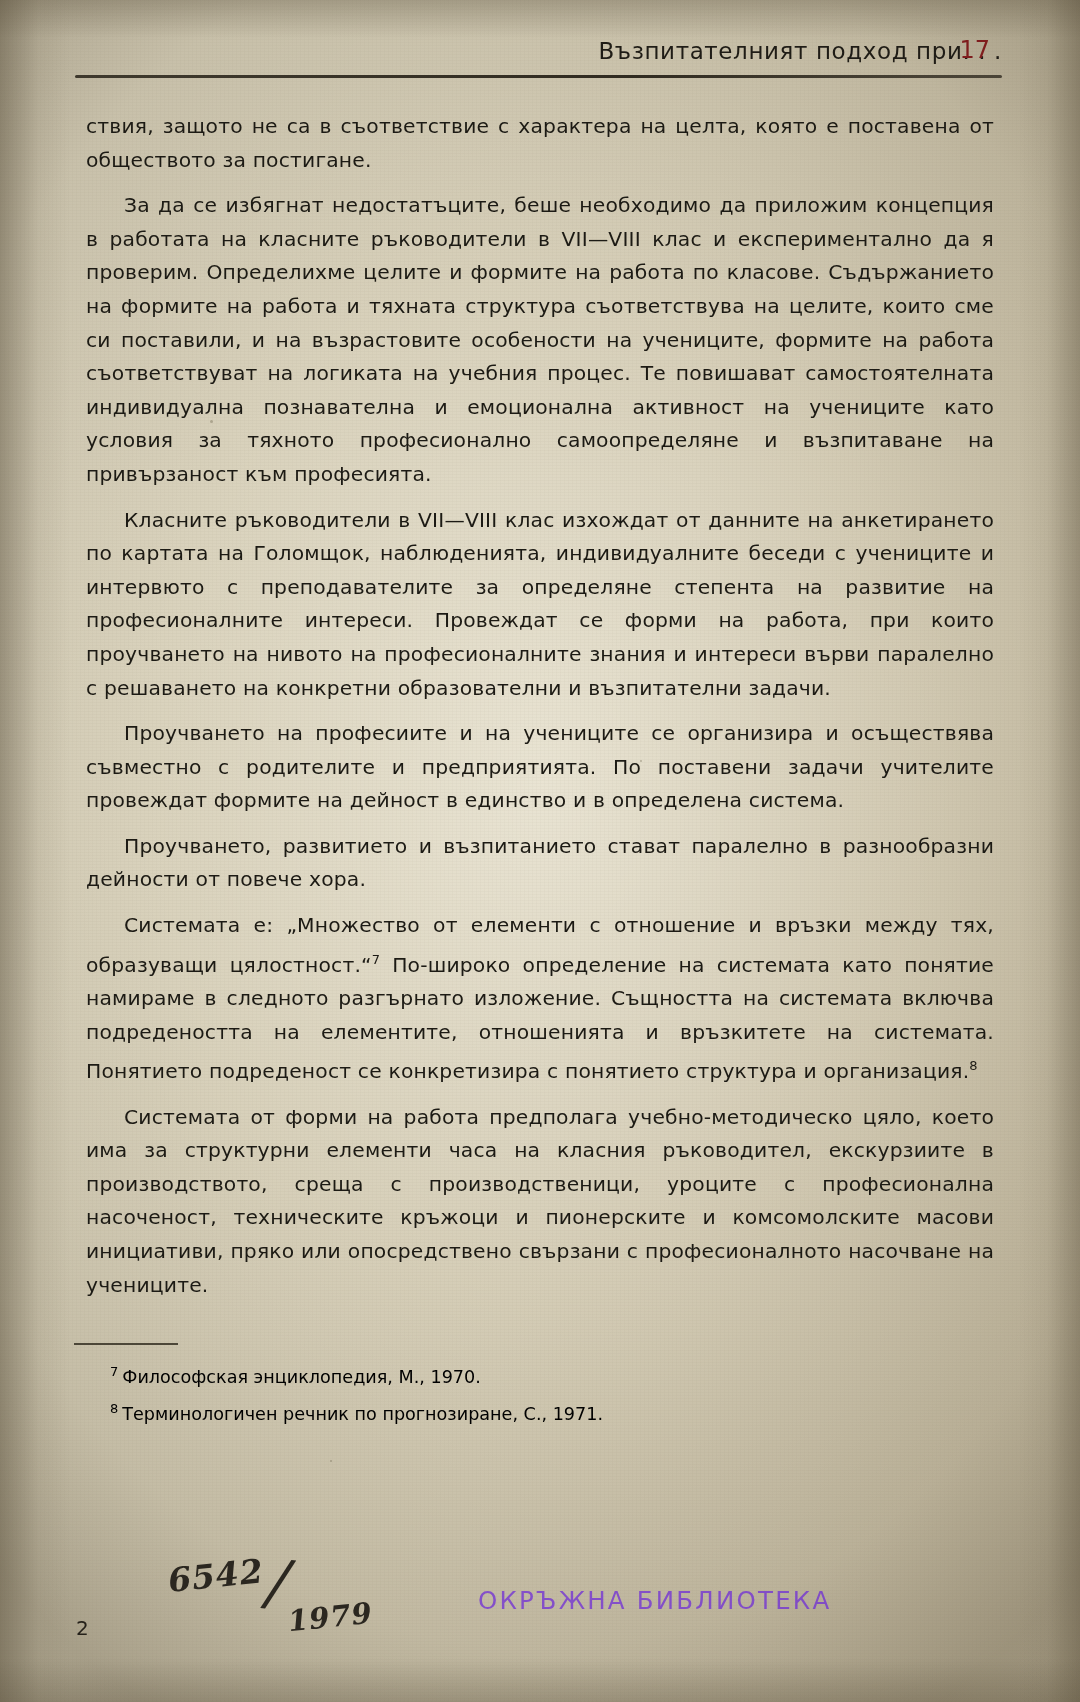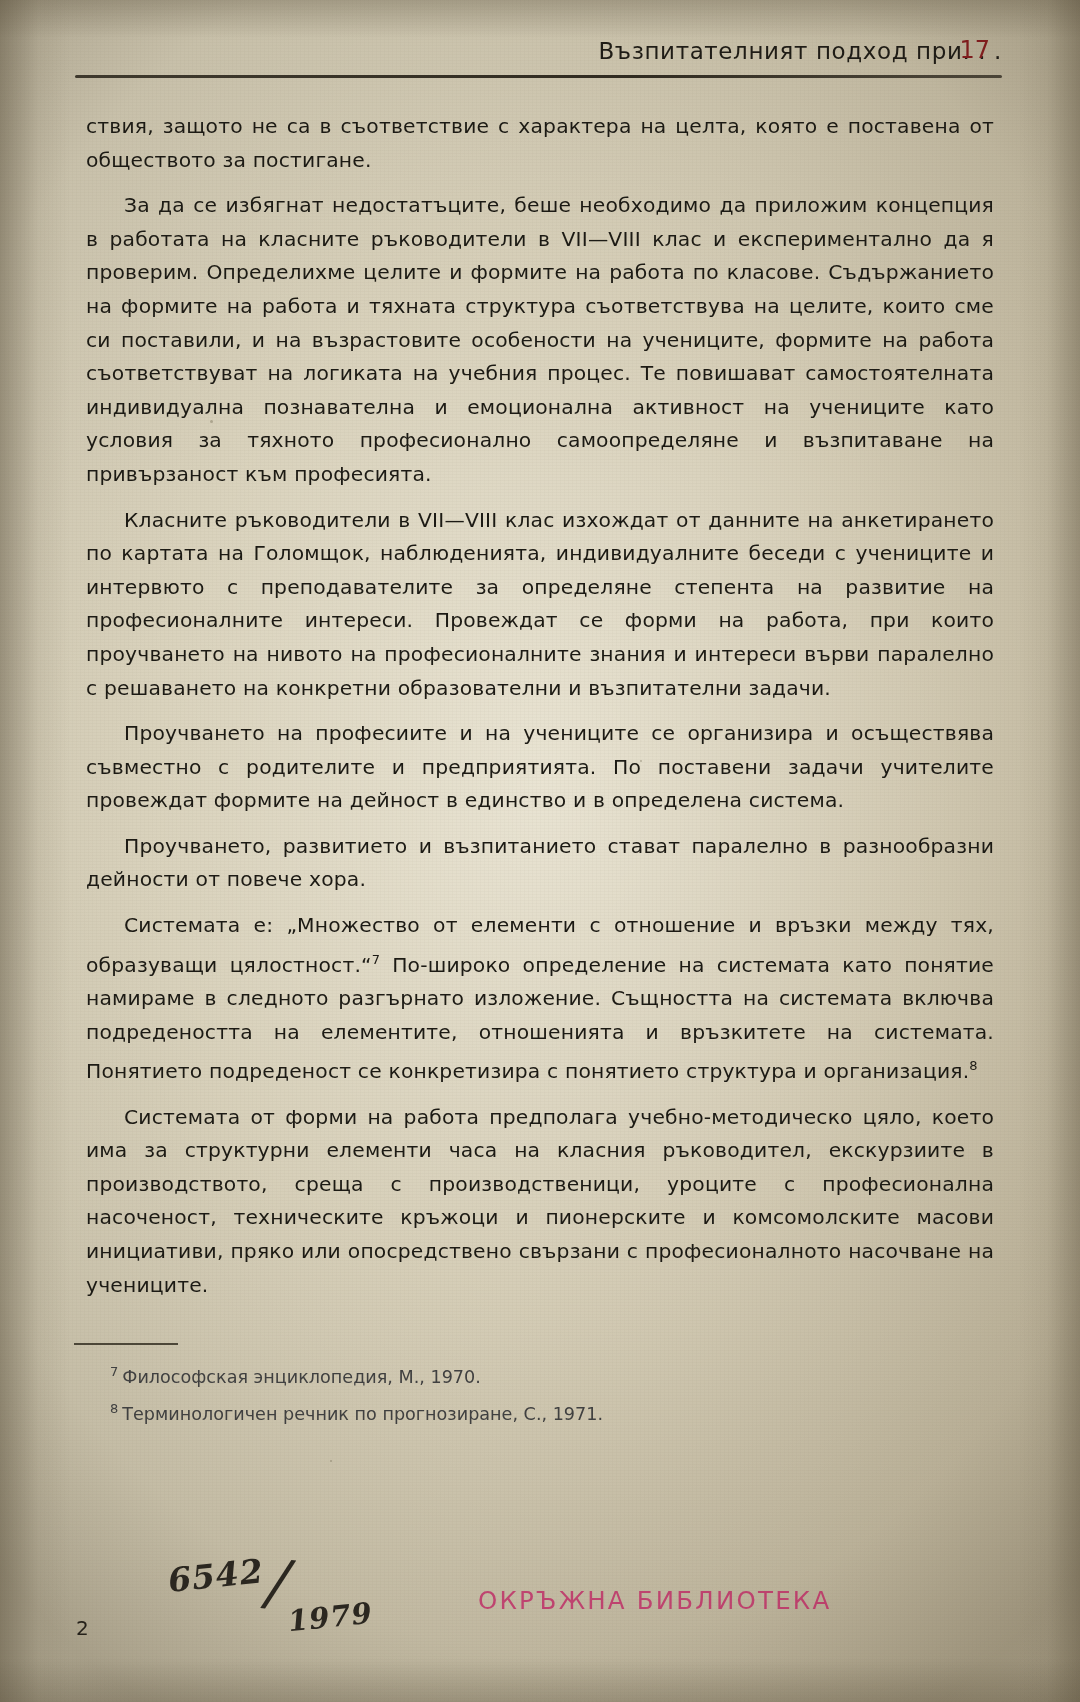--- a/index.html
+++ b/index.html
@@ -132,21 +132,21 @@
     height: 2px;
     background: rgba(45,40,28,0.8);
   }
   .footnotes {
     position: absolute;
     left: 74px;
     right: 112px;
     top: 1356px;
     font-size: 17.6px;
     line-height: 31px;
-    color: #404040;
+    color: #000000;
   }
   .footnotes .fn {
     text-indent: 36px;
   }
   .fn-mark {
     font-size: 13px;
     vertical-align: super;
     margin-right: 4px;
   }
 
@@ -195,21 +195,21 @@
     letter-spacing: 1px;
     transform: rotate(-6deg);
   }
 
   .stamp {
     position: absolute;
     left: 470px;
     top: 1586px;
     width: 420px;
     height: 86px;
-    color: #be185d;
+    color: #6d28d9;
     font-family: "DejaVu Sans", sans-serif;
     opacity: .72;
   }
   .stamp-line1 {
     position: absolute;
     left: 8px;
     top: 0;
     font-size: 24.5px;
     letter-spacing: 2.2px;
     white-space: nowrap;

